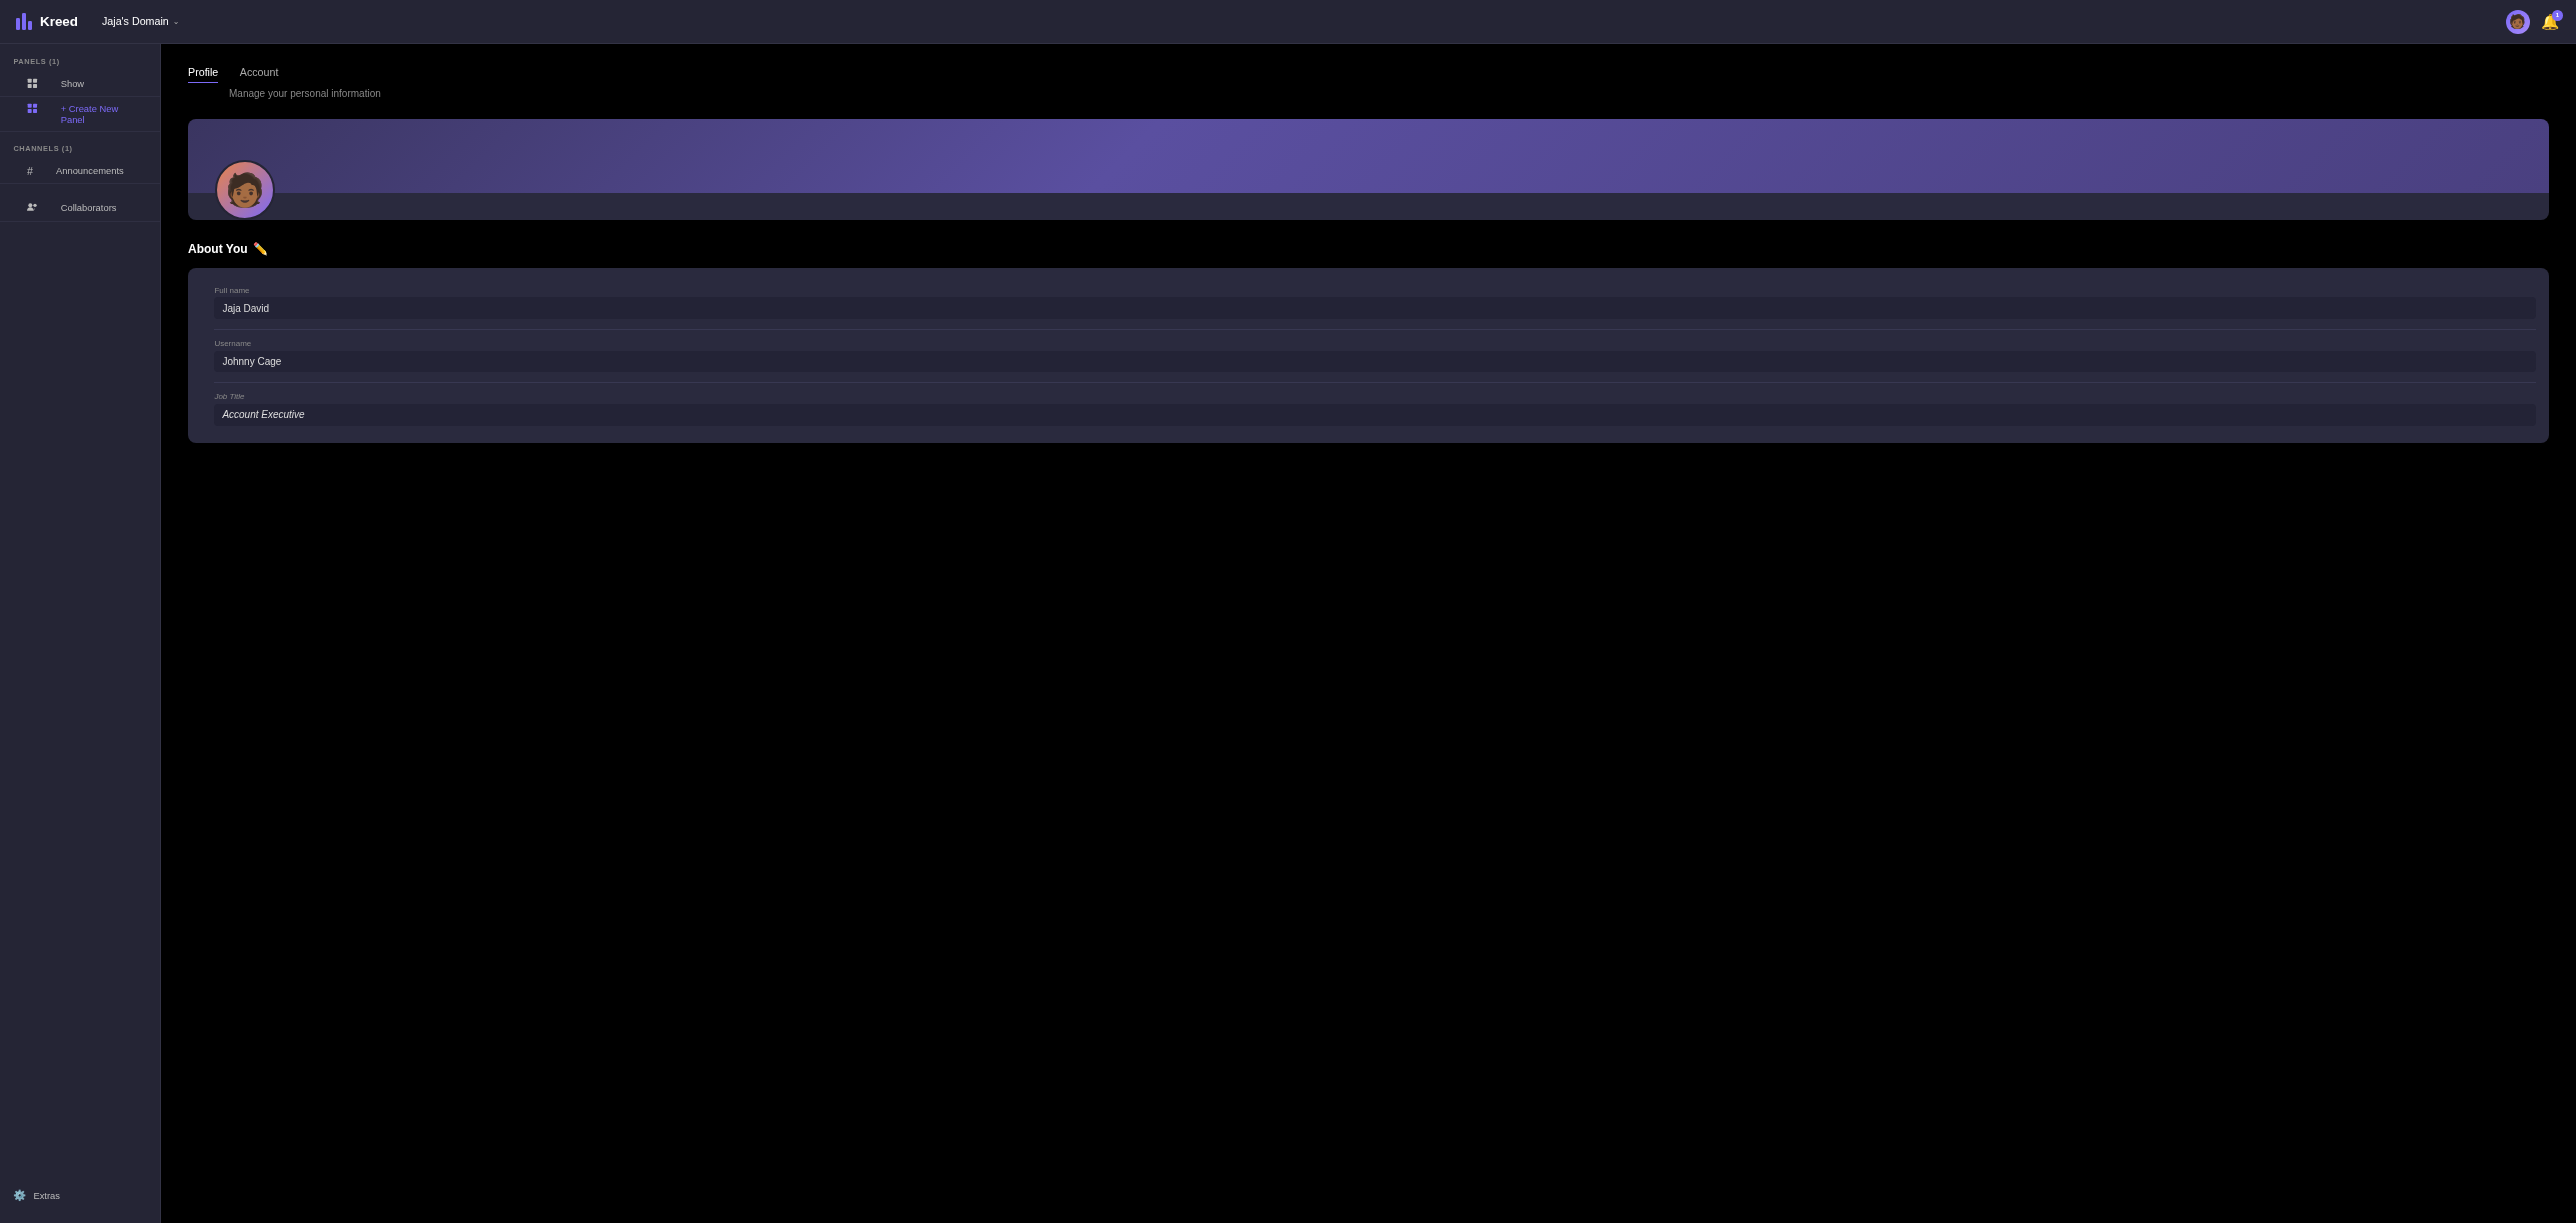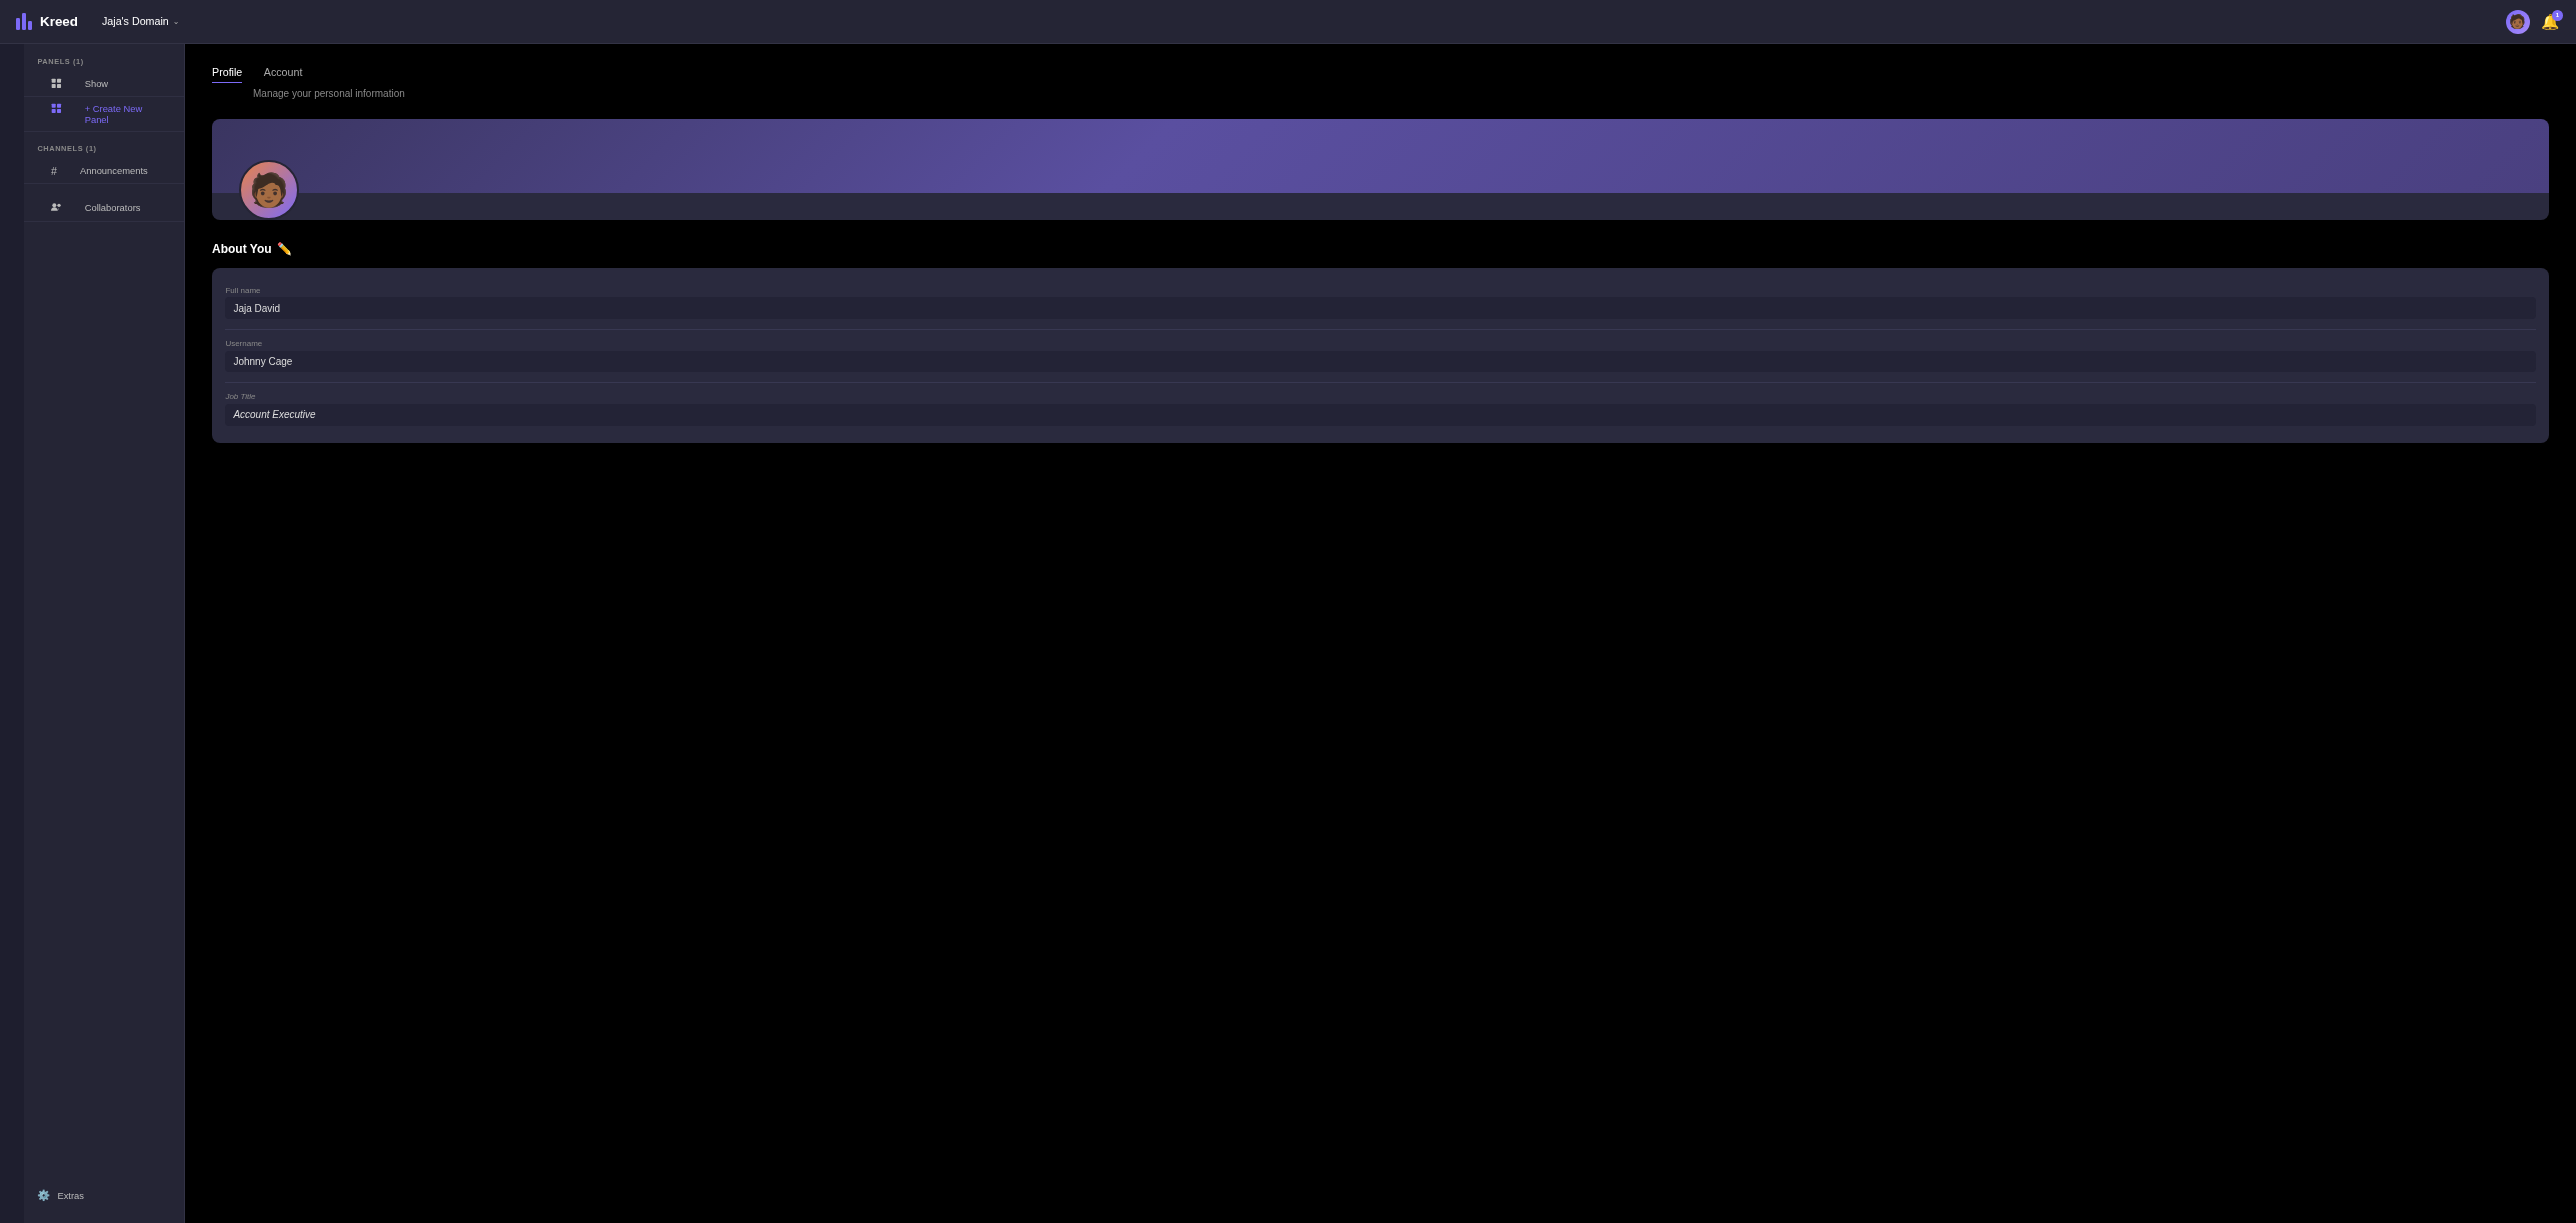--- a/index.html
+++ b/index.html
@@ -113,21 +113,20 @@
 
     
     .sidebar {
       width: 161px;
       background: #252535;
       padding: 13.4px 0;
       display: flex;
       flex-direction: column;
       flex-shrink: 0;
       border-right: 0.7px solid #333345;
-      margin-left: 24px;
     }
     .sidebar-section-label {
       font-size: 7.4px;
       font-weight: 700;
       letter-spacing: 0.08em;
       color: #888;
       padding: 0 13.4px;
       margin-bottom: 5.4px;
       text-transform: uppercase;
     }
@@ -261,20 +260,21 @@
     }
 
     .info-card {
       background: #2a2a3e;
       border-radius: 8px;
       padding: 8px 13.4px;
     }
     .info-field {
       padding: 9.4px 0;
       border-bottom: 0.7px solid #383852;
+      margin-left: 13px;
     }
     .info-field:last-child { border-bottom: none; font-style: italic; }
     .info-label {
       font-size: 8px;
       color: #888;
       margin-bottom: 2.7px;
     }
     .info-value {
       font-size: 10px;
       color: #ddd;

